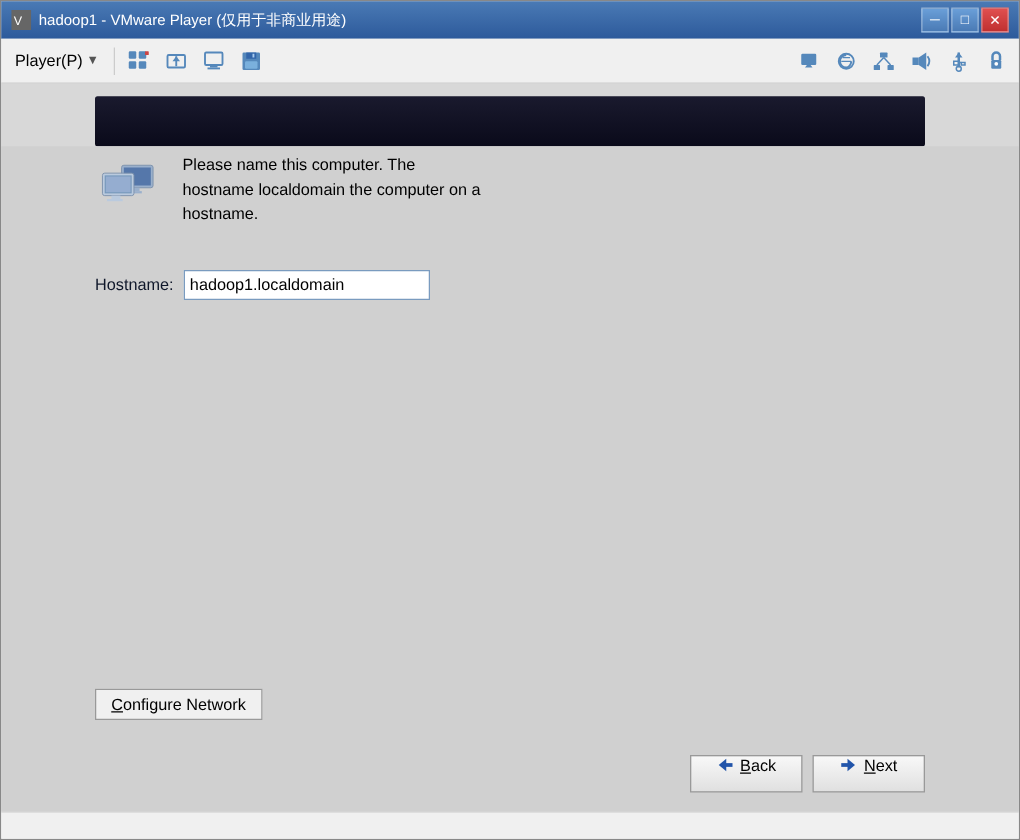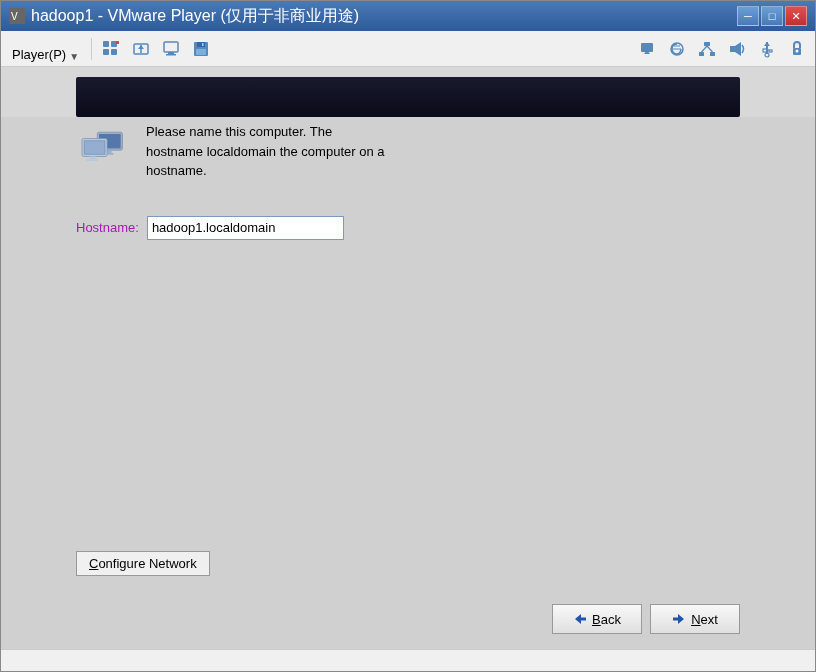--- a/index.html
+++ b/index.html
@@ -38,21 +38,21 @@
       gap: 6px;
     }
 
     .title-bar-icon {
       width: 16px;
       height: 16px;
     }
 
     .title-bar-text {
       color: white;
-      font-size: 16px;
+      font-size: 12px;
       font-weight: normal;
     }
 
     .title-bar-buttons {
       display: flex;
       gap: 2px;
     }
 
     .title-btn {
       width: 22px;
@@ -80,21 +80,21 @@
       align-items: center;
       padding: 0 4px;
       gap: 2px;
       flex-shrink: 0;
     }
 
     .toolbar-item {
       height: 28px;
       padding: 0 6px;
       display: flex;
-      align-items: flex-end;
+      align-items: center;
       gap: 3px;
       border: 1px solid transparent;
       cursor: pointer;
       font-size: 13px;
     }
 
     .toolbar-separator {
       width: 1px;
       height: 22px;
       background: #ccc;
@@ -169,21 +169,21 @@
 
     .hostname-row {
       display: flex;
       align-items: center;
       gap: 8px;
       margin-top: 10px;
     }
 
     .hostname-label {
       font-size: 13px;
-      color: #a21caf;
+      color: #0f172a;
       white-space: nowrap;
     }
 
     .hostname-input {
       width: 197px;
       height: 24px;
       border: 1px solid #7a9bbf;
       background: white;
       padding: 2px 4px;
       font-size: 13px;
@@ -214,21 +214,20 @@
     }
 
     .nav-btn {
       width: 90px;
       height: 30px;
       background: linear-gradient(to bottom, #f8f8f8, #e0e0e0);
       border: 1px solid #999;
       font-size: 13px;
       cursor: pointer;
       display: flex;
-      align-items: center;
       justify-content: center;
       gap: 5px;
     }
 
     
     .status-bar {
       height: 22px;
       background: #f0f0f0;
       border-top: 1px solid #ccc;
       display: flex;

